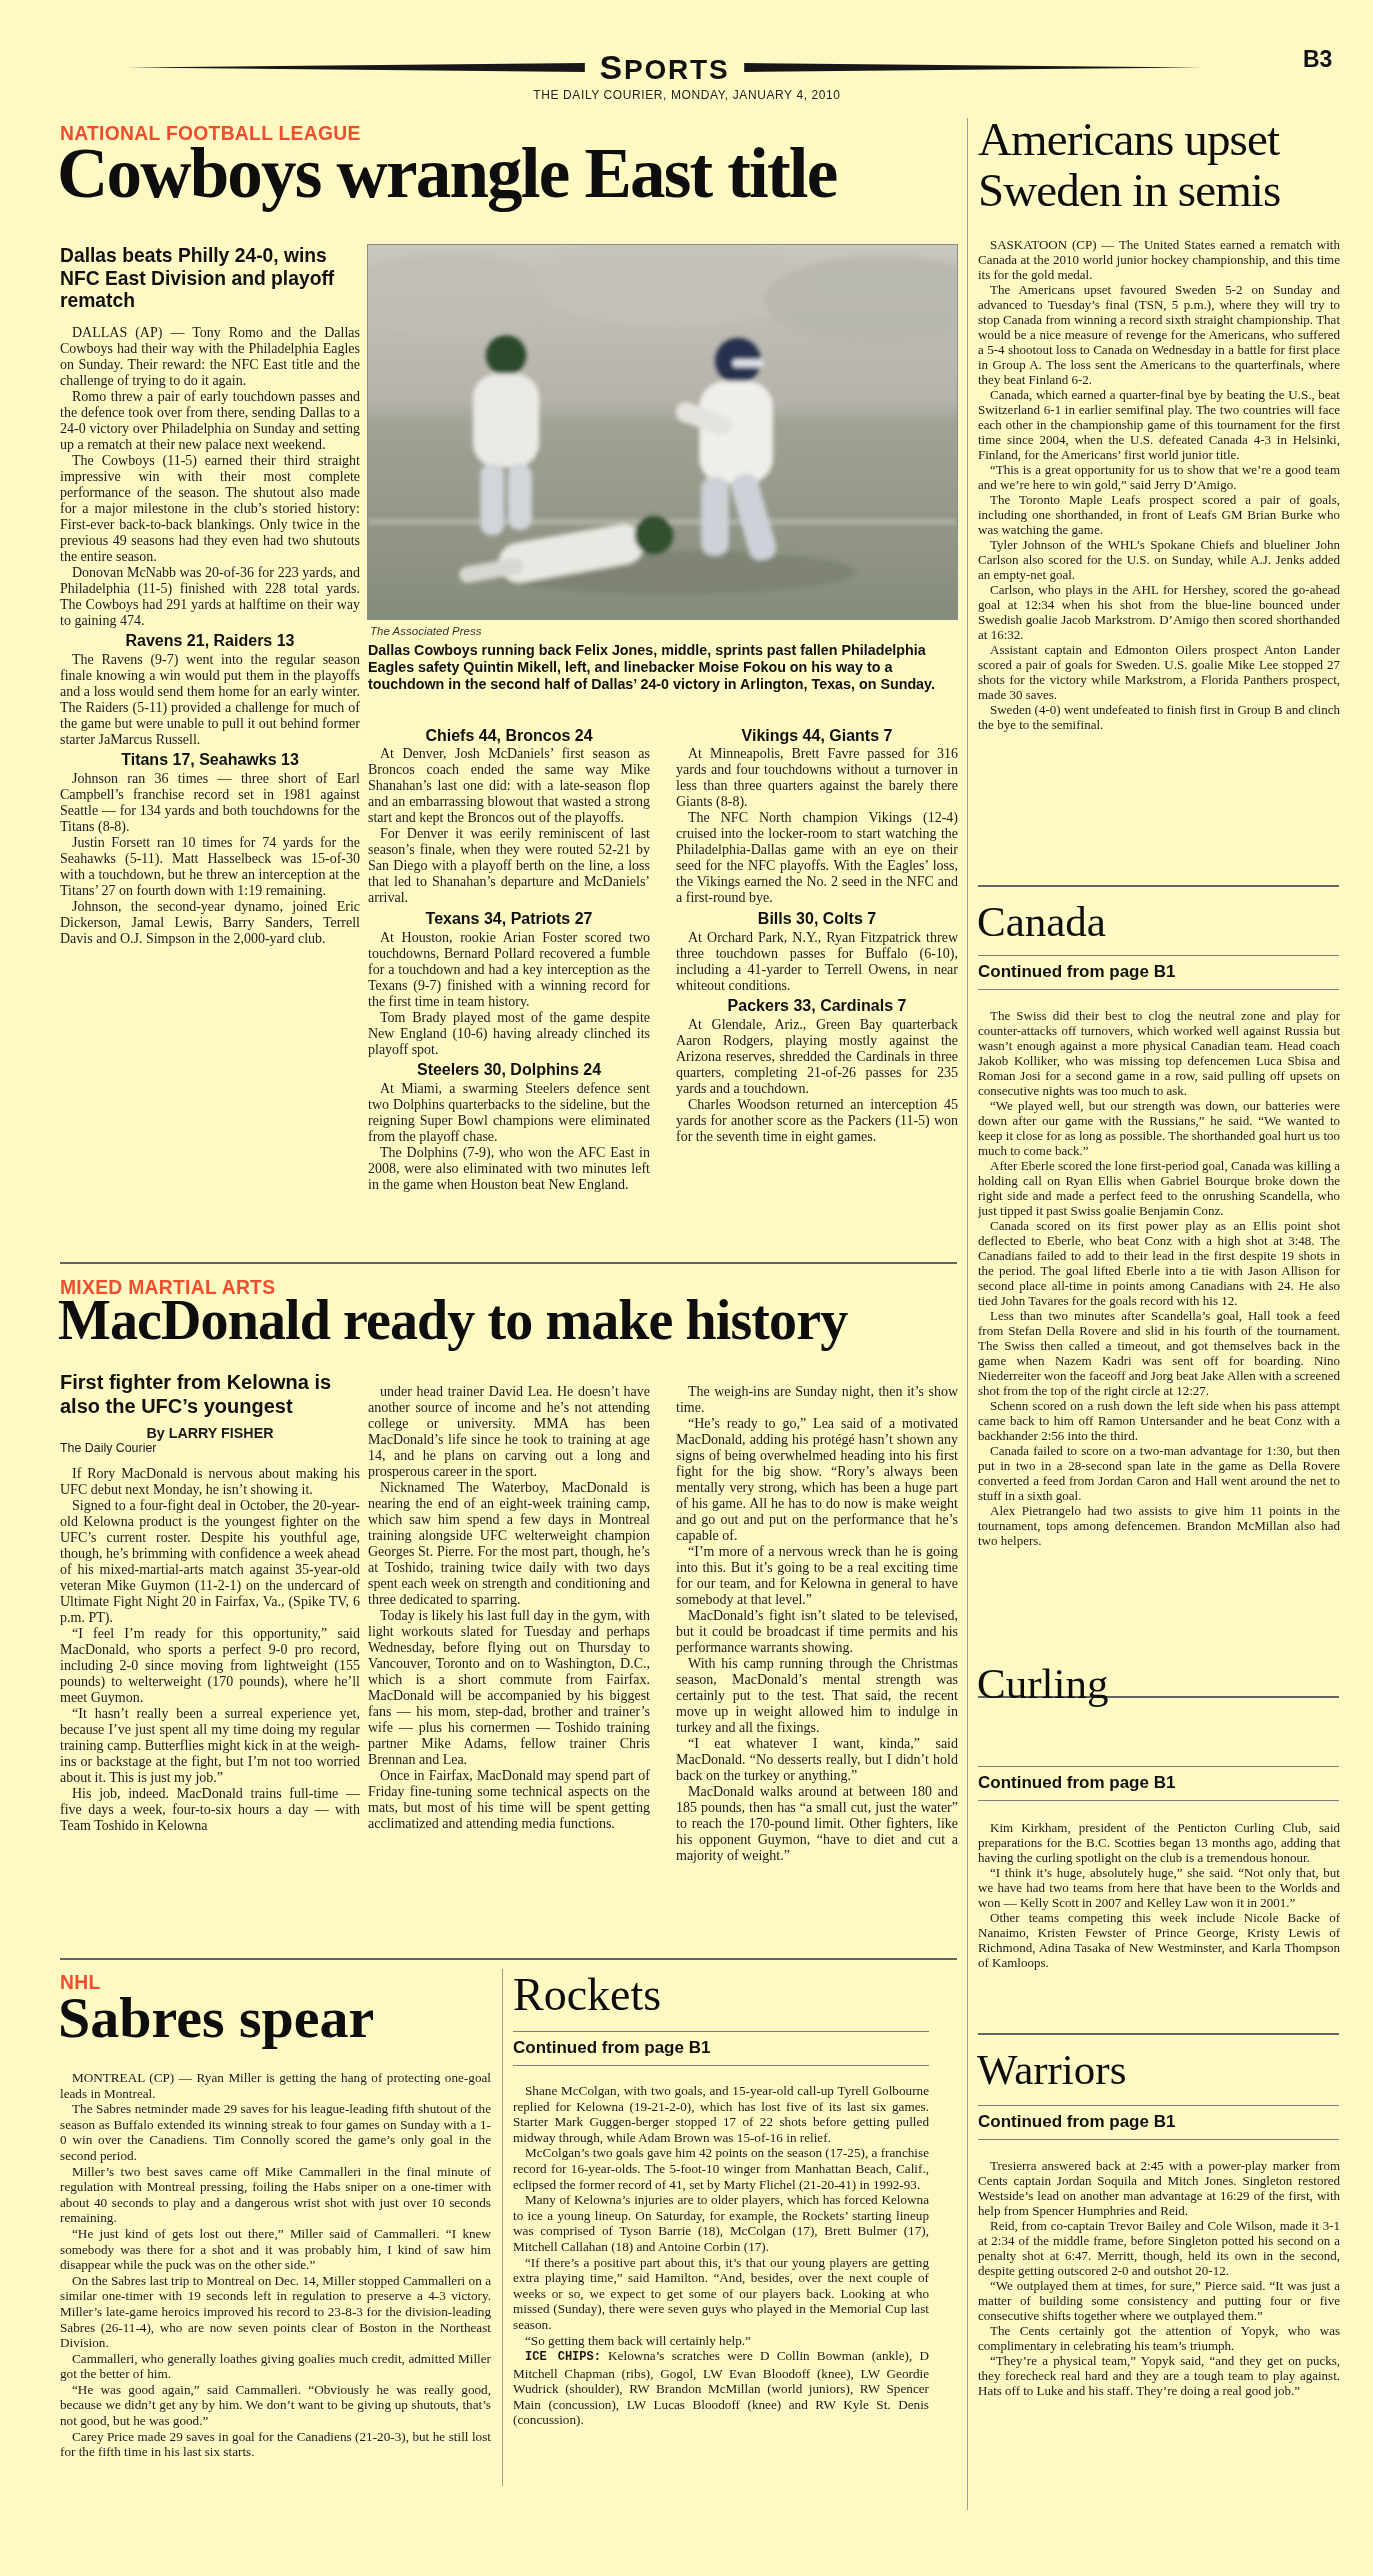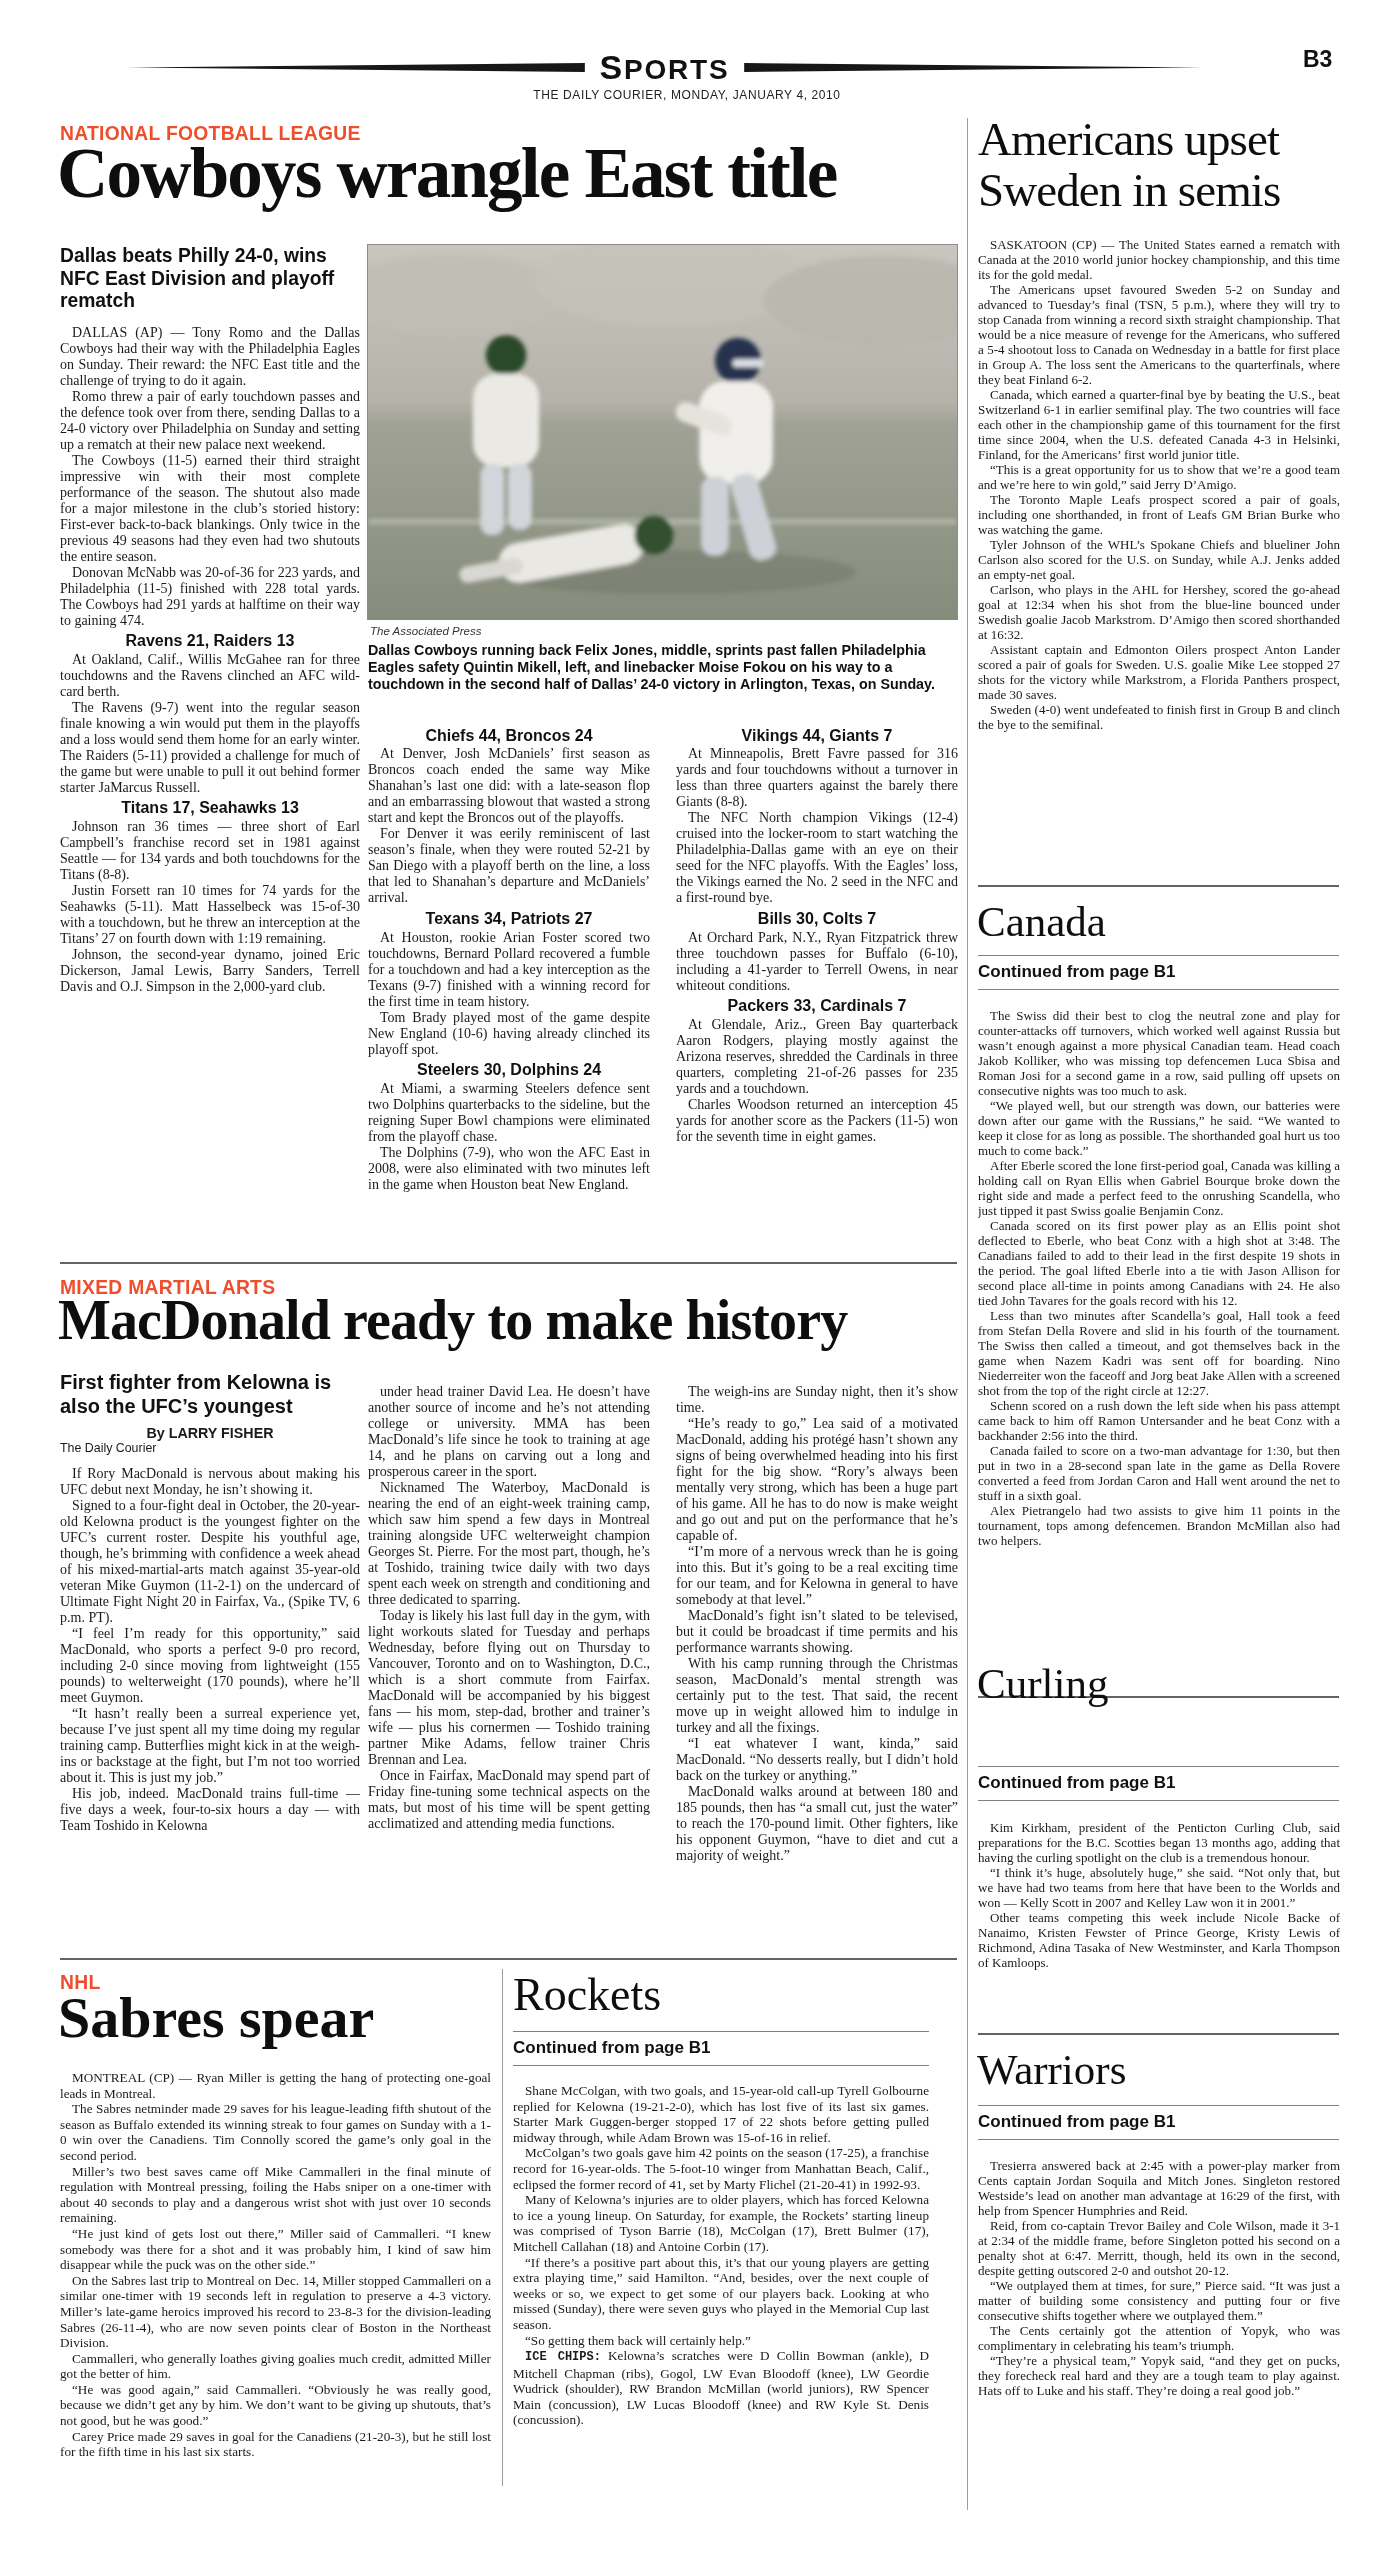--- a/index.html
+++ b/index.html
@@ -1,16 +1,16 @@
 <!DOCTYPE html>
 <html style="font-size:14.7px"><head>
 <meta charset="utf-8">
 <style>
   html,body{margin:0;padding:0;background:#e8e8e8;}
-  #page{position:relative;width:1374px;height:2576px;background:#ffffff;overflow:hidden;
+  #page{position:relative;width:1374px;height:2576px;background:#fef9c3;overflow:hidden;
         font-family:"Liberation Serif",serif;color:#161616;}
   .abs{position:absolute;}
 
   
   #hdr-row{position:absolute;left:127px;top:48px;width:1075px;display:flex;align-items:center;}
   .taper{flex:1;height:10px;background:#171717;}
   .taper-l{clip-path:polygon(0 50%,100% 5%,100% 95%);}
   .taper-r{clip-path:polygon(0 5%,100% 50%,0 95%);}
   #sports-title{font-family:"Liberation Sans",sans-serif;font-weight:700;font-size:28px;
                 letter-spacing:1.8px;margin:0 14.7px;color:#111;}
@@ -88,21 +88,20 @@
   <div class="abs kicker" style="left:60px;top:123px;">NATIONAL FOOTBALL LEAGUE</div>
   <div class="abs serif-head" id="nfl-headline">Cowboys wrangle East title</div>
 
   <div class="textcol" id="nfl-col1">
     <div class="deck">Dallas beats Philly 24-0, wins NFC East Division and playoff rematch</div>
     <p>DALLAS (AP) — Tony Romo and the Dallas Cowboys had their way with the Philadelphia Eagles on Sunday. Their reward: the NFC East title and the challenge of trying to do it again.</p>
     <p>Romo threw a pair of early touchdown passes and the defence took over from there, sending Dallas to a 24-0 victory over Philadelphia on Sunday and setting up a rematch at their new palace next weekend.</p>
     <p>The Cowboys (11-5) earned their third straight impressive win with their most complete performance of the season. The shutout also made for a major milestone in the club’s storied history: First-ever back-to-back blankings. Only twice in the previous 49 seasons had they even had two shutouts the entire season.</p>
     <p>Donovan McNabb was 20-of-36 for 223 yards, and Philadelphia (11-5) finished with 228 total yards. The Cowboys had 291 yards at halftime on their way to gaining 474.</p>
     <h4 class="score-head">Ravens 21, Raiders 13</h4>
-    <p>At Oakland, Calif., Willis McGahee ran for three touchdowns and the Ravens clinched an AFC wild-card berth.</p>
     <p>The Ravens (9-7) went into the regular season finale knowing a win would put them in the playoffs and a loss would send them home for an early winter. The Raiders (5-11) provided a challenge for much of the game but were unable to pull it out behind former starter JaMarcus Russell.</p>
     <h4 class="score-head">Titans 17, Seahawks 13</h4>
     <p>Johnson ran 36 times — three short of Earl Campbell’s franchise record set in 1981 against Seattle — for 134 yards and both touchdowns for the Titans (8-8).</p>
     <p>Justin Forsett ran 10 times for 74 yards for the Seahawks (5-11). Matt Hasselbeck was 15-of-30 with a touchdown, but he threw an interception at the Titans’ 27 on fourth down with 1:19 remaining.</p>
     <p>Johnson, the second-year dynamo, joined Eric Dickerson, Jamal Lewis, Barry Sanders, Terrell Davis and O.J. Simpson in the 2,000-yard club.</p>
   </div>
 
   <div class="abs" id="nfl-photo">
     <svg width="589" height="374" viewBox="0 0 640 407" preserveAspectRatio="none">
       <defs>

